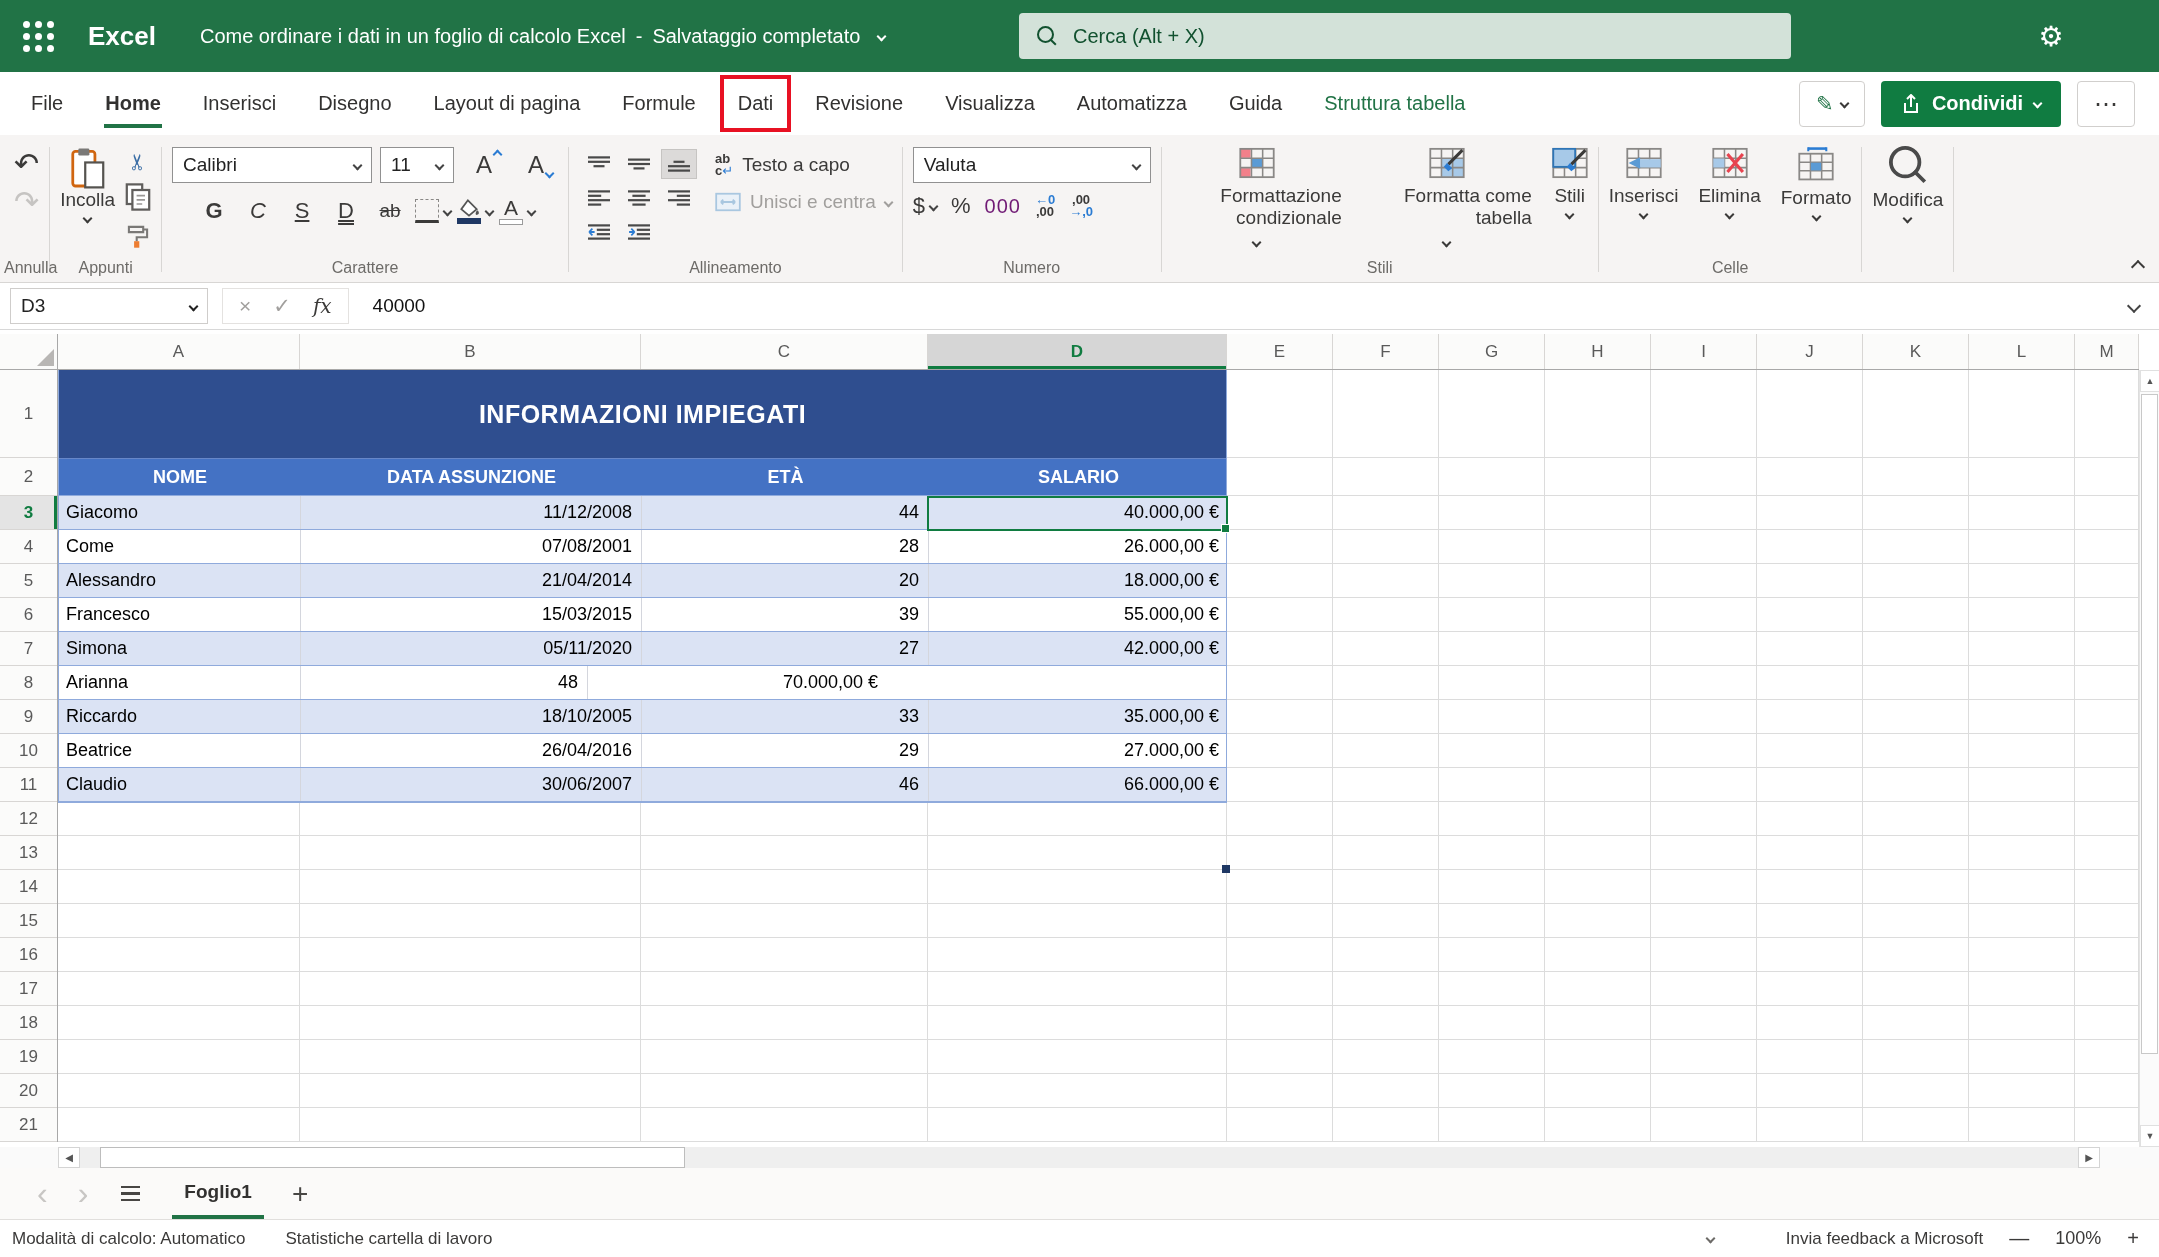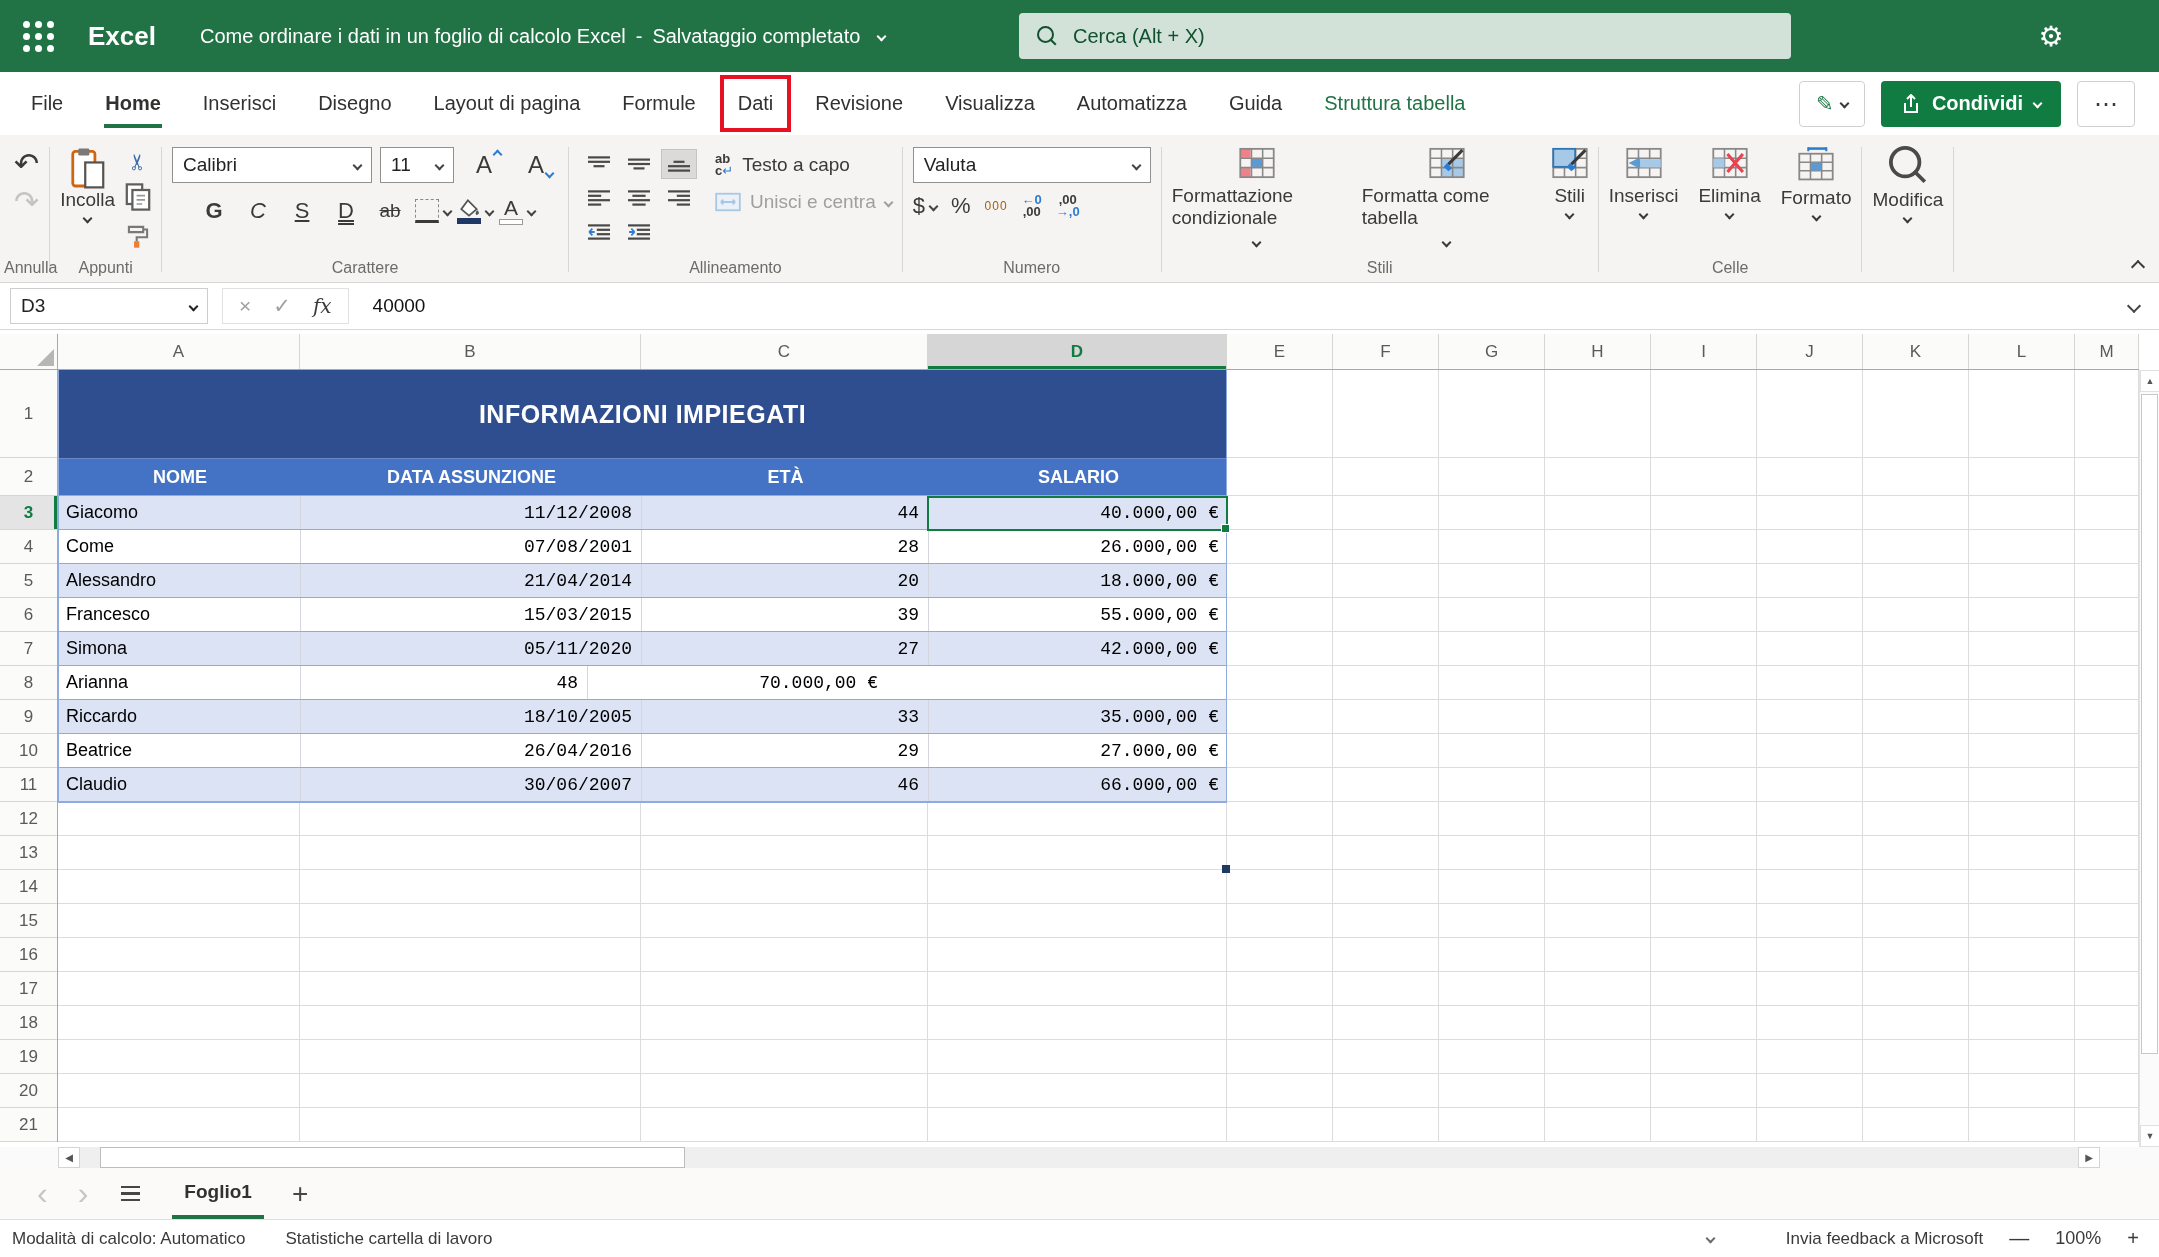--- a/index.html
+++ b/index.html
@@ -80,25 +80,25 @@
   .aico.sel{background:#dcdad9;border:1px solid #c6c4c2;}
   .align-right-col{display:flex;flex-direction:column;gap:14px;justify-content:flex-start;margin-top:6px;}
   .wrapbtn,.mergebtn{display:flex;align-items:center;gap:9px;font-size:19px;color:#3b3a39;cursor:pointer;white-space:nowrap;}
   .mergebtn{color:#a19f9d;}
   .wic{display:flex;flex-direction:column;align-items:flex-start;font-size:13px;line-height:12px;color:#3b3a39;font-weight:700;}
   .wic .ret{color:#2b7cd3;font-weight:400;}
   .num-col{display:flex;flex-direction:column;margin-top:2px;}
   .w-num{width:238px;}
   .numrow{display:flex;align-items:center;gap:14px;margin-top:10px;}
   .numrow .sym{font-size:22px;color:#3b3a39;cursor:pointer;}
-  .thou{font-size:12px;color:#a16207;letter-spacing:1px;cursor:pointer;}
+  .thou{font-size:20px;color:#701a75;letter-spacing:1px;cursor:pointer;}
   .dec{display:flex;flex-direction:column;align-items:center;font-size:13px;line-height:12px;color:#3b3a39;font-weight:700;cursor:pointer;}
   .dec .blue{color:#2b7cd3;}
   .bigbtns{display:flex;gap:20px;margin-top:2px;align-items:flex-start;}
-  .bigbtn{display:flex;flex-direction:column;align-items:center;text-align:left;font-size:19px;color:#3b3a39;line-height:22px;cursor:pointer;max-width:170px;}
+  .bigbtn{display:flex;flex-direction:column;align-items:center;text-align:right;font-size:19px;color:#3b3a39;line-height:22px;cursor:pointer;max-width:170px;}
   .bigbtn svg{margin-bottom:6px;}
   .bigbtn .chev{margin-top:4px;color:#3b3a39;}
   .lblrow{display:flex;align-items:center;gap:6px;flex-wrap:wrap;justify-content:center;}
   .collapse-ribbon{position:absolute;right:16px;bottom:10px;color:#3b3a39;cursor:pointer;}
 
   
   .fbar{position:absolute;top:283px;left:0;width:2159px;height:47px;background:#fff;border-bottom:1px solid #d8d8d8;display:flex;align-items:center;padding:0 10px;gap:14px;z-index:2;}
   .namebox{width:198px;height:36px;border:1px solid #cfcdcb;display:flex;align-items:center;justify-content:space-between;padding:0 10px;font-size:19px;color:#222;cursor:pointer;}
   .fbtns{height:36px;border:1px solid #e4e2e0;display:flex;align-items:center;gap:22px;padding:0 16px;color:#a19f9d;font-size:21px;}
   .fx{color:#3b3a39;font-family:"DejaVu Serif",serif;font-style:italic;font-size:20px;cursor:pointer;}
@@ -120,21 +120,21 @@
   .bgc{border-right:1px solid #dcdcdc;border-bottom:1px solid #dcdcdc;background:#fff;flex:none;cursor:cell;}
   .tbl{position:absolute;left:0;top:0;width:1169px;border-left:1px solid #8faadc;border-right:1px solid #8faadc;border-bottom:1px solid #8faadc;}
   .t-title{height:88px;background:#2f4e8f;color:#fff;font-weight:700;font-size:25px;letter-spacing:.5px;display:flex;align-items:center;justify-content:center;cursor:cell;}
   .t-head{display:flex;height:38px;background:#4472C4;border-top:1px solid #6787c8;border-bottom:1px solid #8faadc;}
   .t-h{color:#fff;font-weight:700;font-size:18px;display:flex;align-items:center;justify-content:center;flex:none;cursor:cell;}
   .t-r{display:flex;height:34px;background:#fff;border-bottom:1px solid #8faadc;}
   .t-r.band{background:#dbe3f4;}
   .t-c{font-size:18px;color:#000;display:flex;align-items:center;border-right:1px solid #d4d6dd;padding:0 9px;flex:none;cursor:cell;}
   .t-c:last-child{border-right:none;}
   .t-c.al{justify-content:flex-start;padding-left:7px;}
-  .t-c.ar{justify-content:flex-end;font-family:Liberation Mono, monospace;}
+  .t-c.ar{justify-content:flex-end;}
   .sel-box{position:absolute;left:869px;top:126px;width:301px;height:35px;border:2px solid #107C41;pointer-events:none;}
   .sel-box::after{content:"";position:absolute;right:-4px;bottom:-4px;width:7px;height:7px;background:#107C41;border:1px solid #fff;}
   .tbl-handle{position:absolute;left:1164px;top:495px;width:8px;height:8px;background:#1f3864;}
 
   
   .hscroll{position:absolute;top:1147px;left:0;width:2159px;height:21px;background:#fafafa;z-index:2;}
   .hs-arrow{position:absolute;top:0;width:22px;height:21px;background:#fff;border:1px solid #d4d4d4;color:#555;font-size:10px;display:flex;align-items:center;justify-content:center;cursor:pointer;}
   .hs-left{left:58px;}
   .hs-right{left:2078px;}
   .hs-track{position:absolute;left:80px;top:0;width:1998px;height:21px;background:#efefef;}

